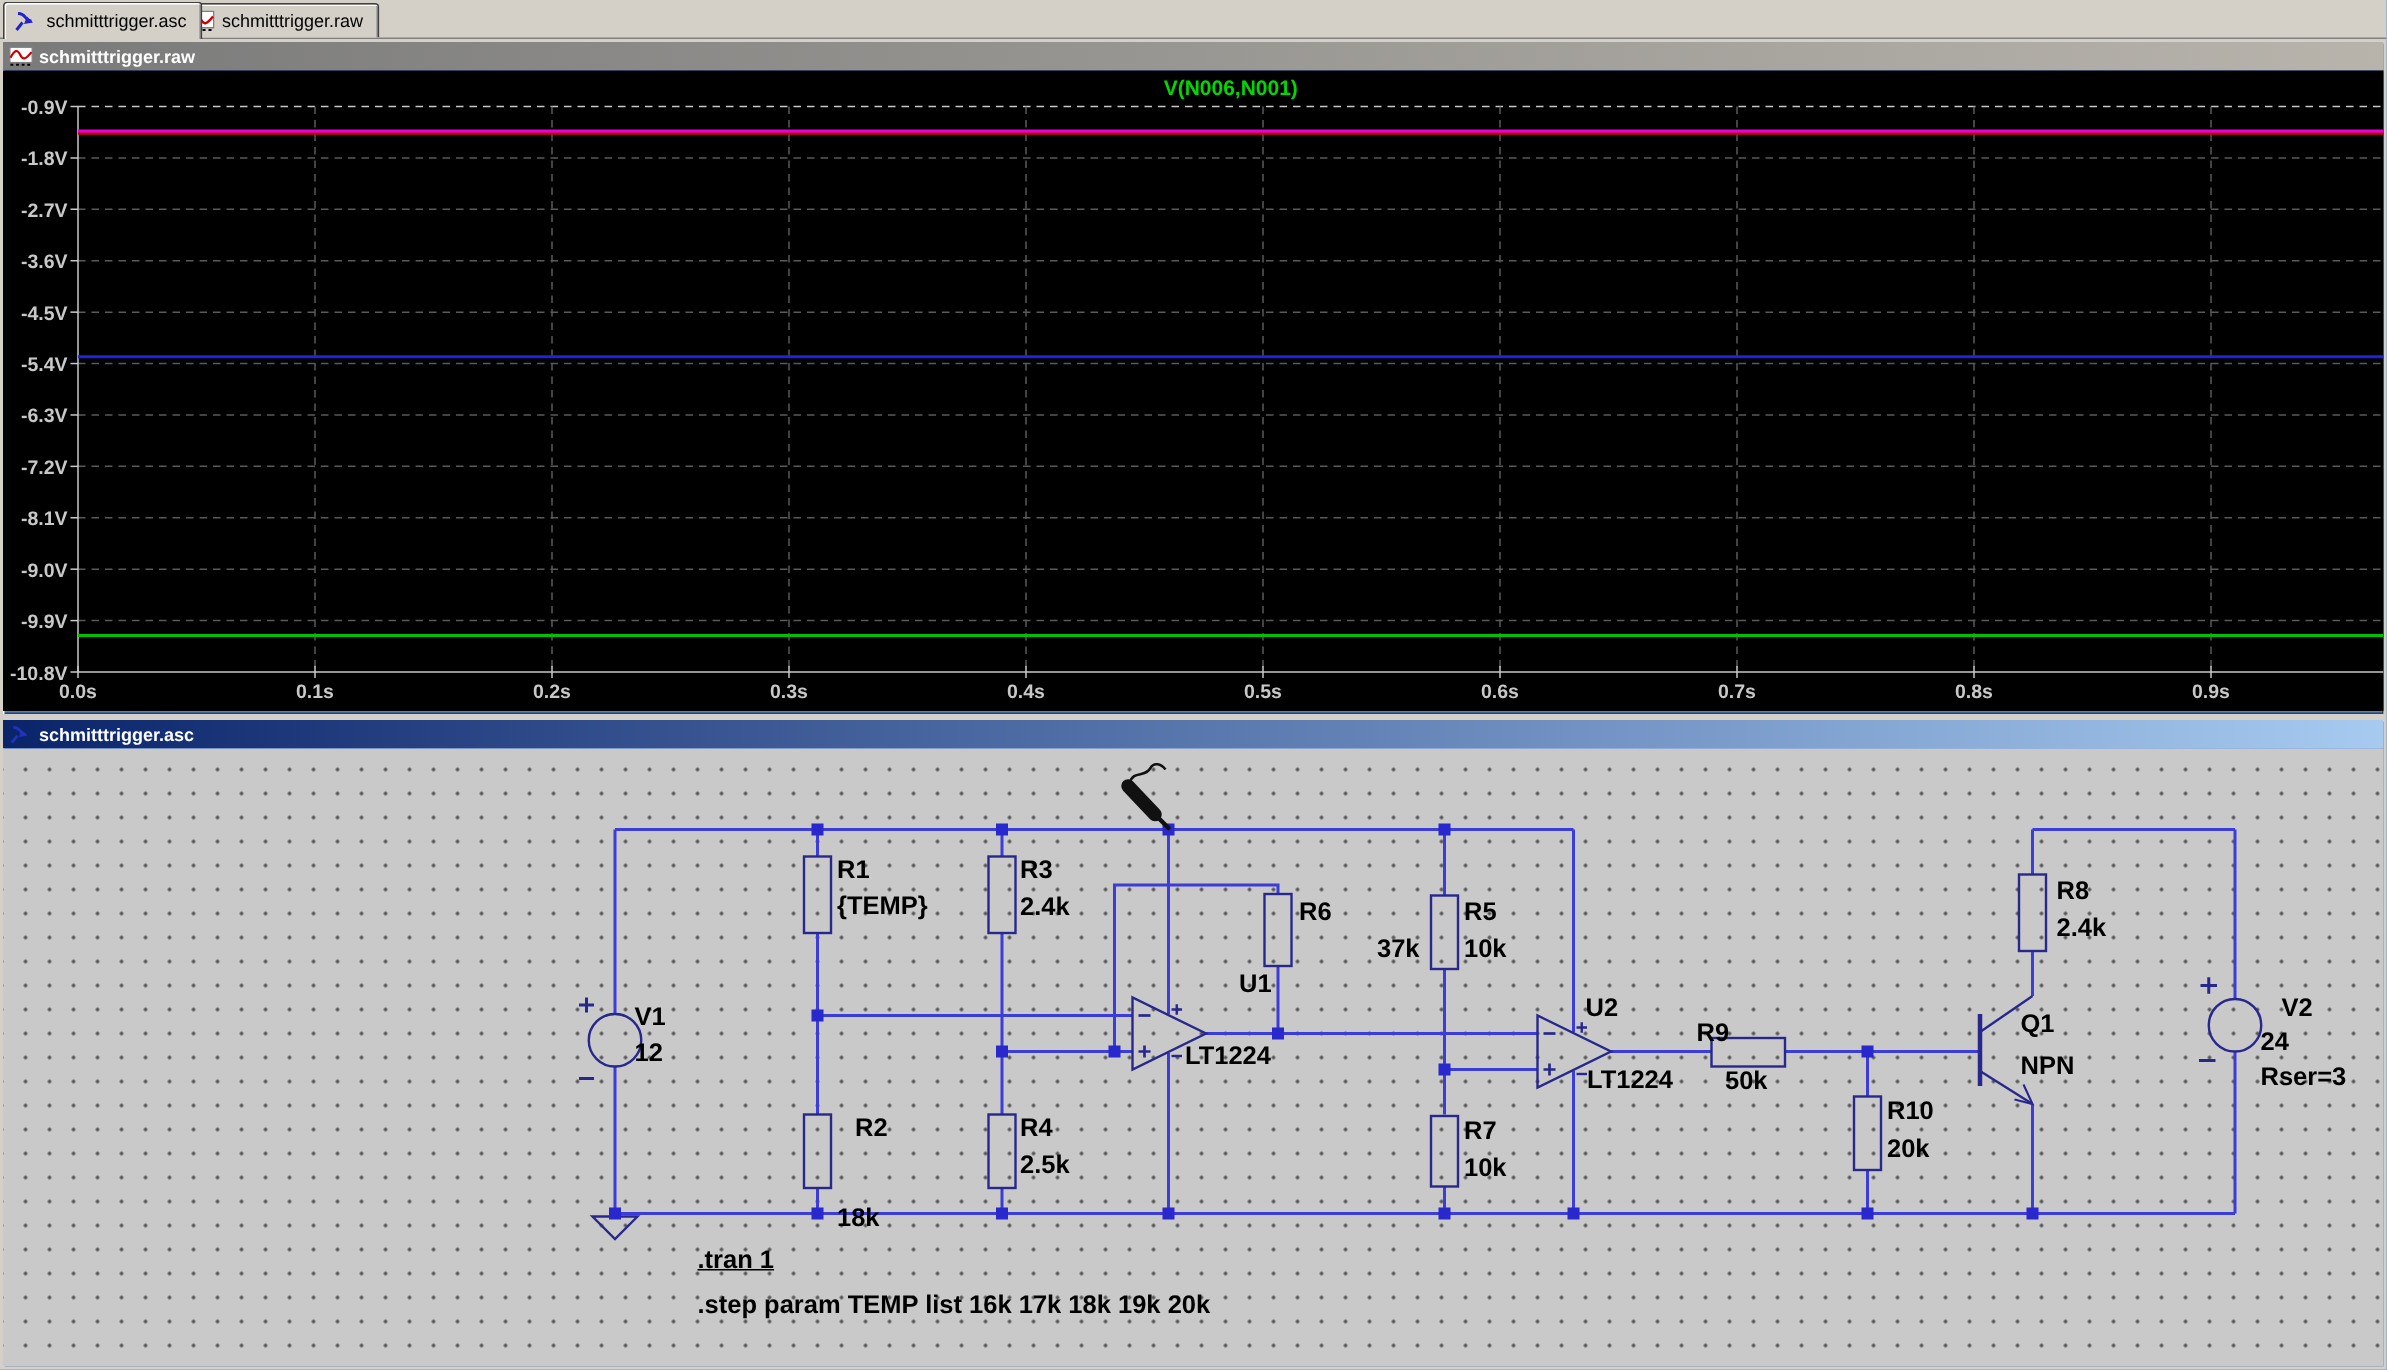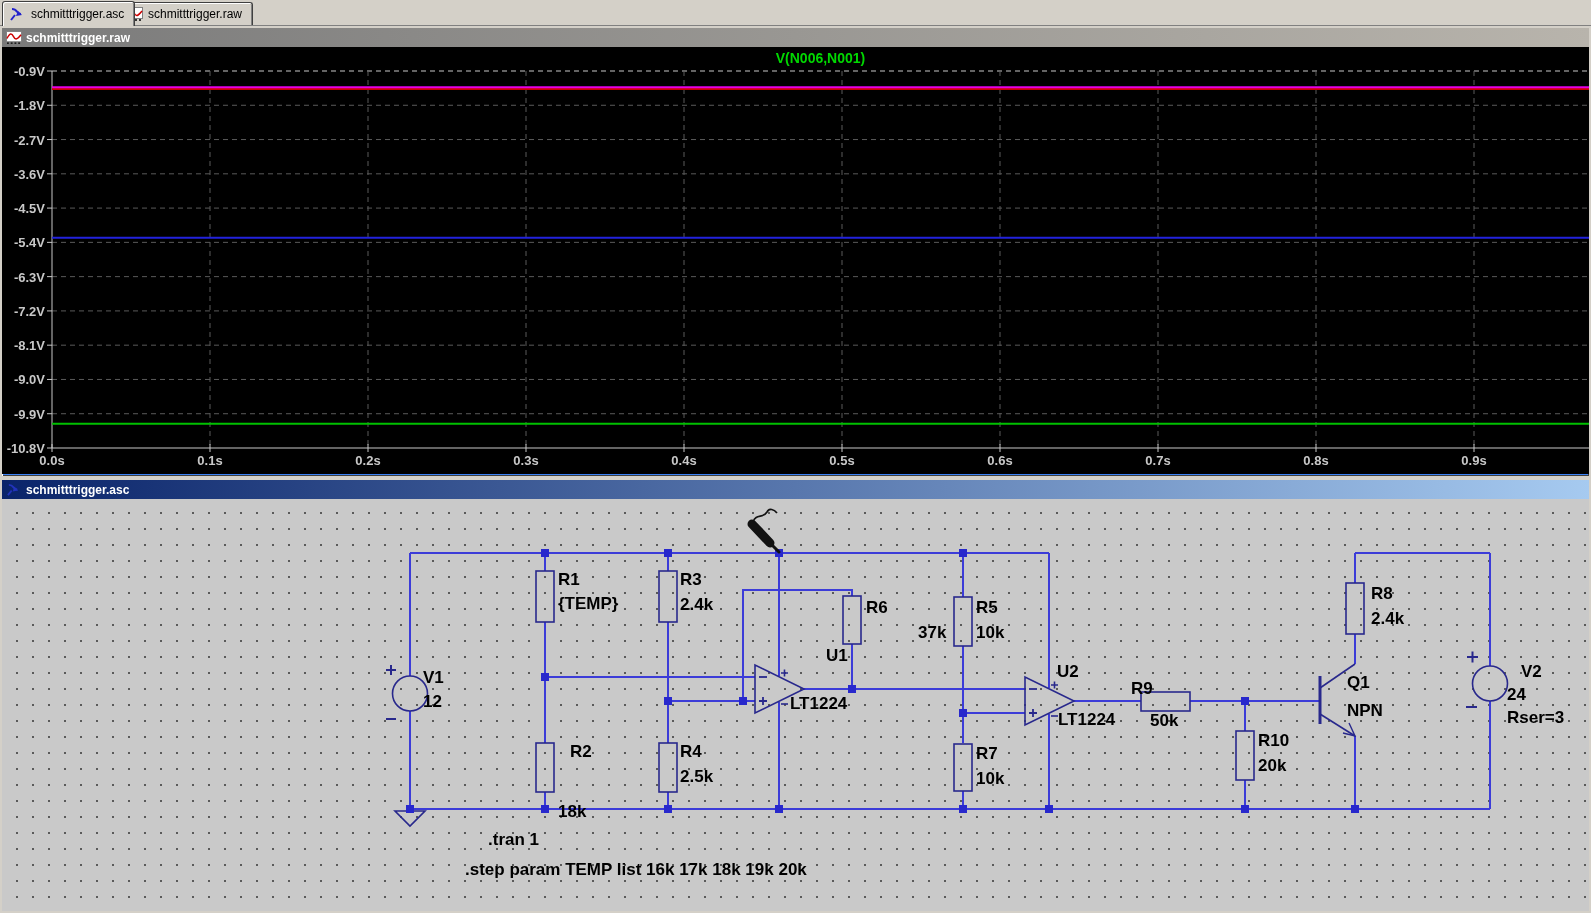--- a/index.html
+++ b/index.html
@@ -308,18 +308,18 @@
           <span class="slabel" style="left: 1148px; top: 213px;">50k</span>
           <span class="slabel" style="left: 1256px; top: 233px;">R10</span>
           <span class="slabel" style="left: 1256px; top: 258px;">20k</span>
           <span class="slabel" style="left: 1345px; top: 175px;">Q1</span>
           <span class="slabel" style="left: 1345px; top: 203px;">NPN</span>
           <span class="slabel" style="left: 1369px; top: 86px;">R8</span>
           <span class="slabel" style="left: 1369px; top: 111px;">2.4k</span>
           <span class="slabel" style="left: 1505px; top: 164px; margin-left: 14px;">V2</span>
           <span class="slabel" style="left: 1505px; top: 187px;">24</span>
           <span class="slabel" style="left: 1505px; top: 210px;">Rser=3</span>
-          <span class="slabel" style="left: 486px; top: 332px;">.tran 1</span>
+          <span class="slabel" style="left: 463px; top: 332px; text-decoration: underline;">.tran 1</span>
           <span class="slabel" style="left: 463px; top: 362px;">.step param TEMP list 16k 17k 18k 19k 20k</span>
         </div>
     </div>
   </div>
 </div>
 
 </body></html>

